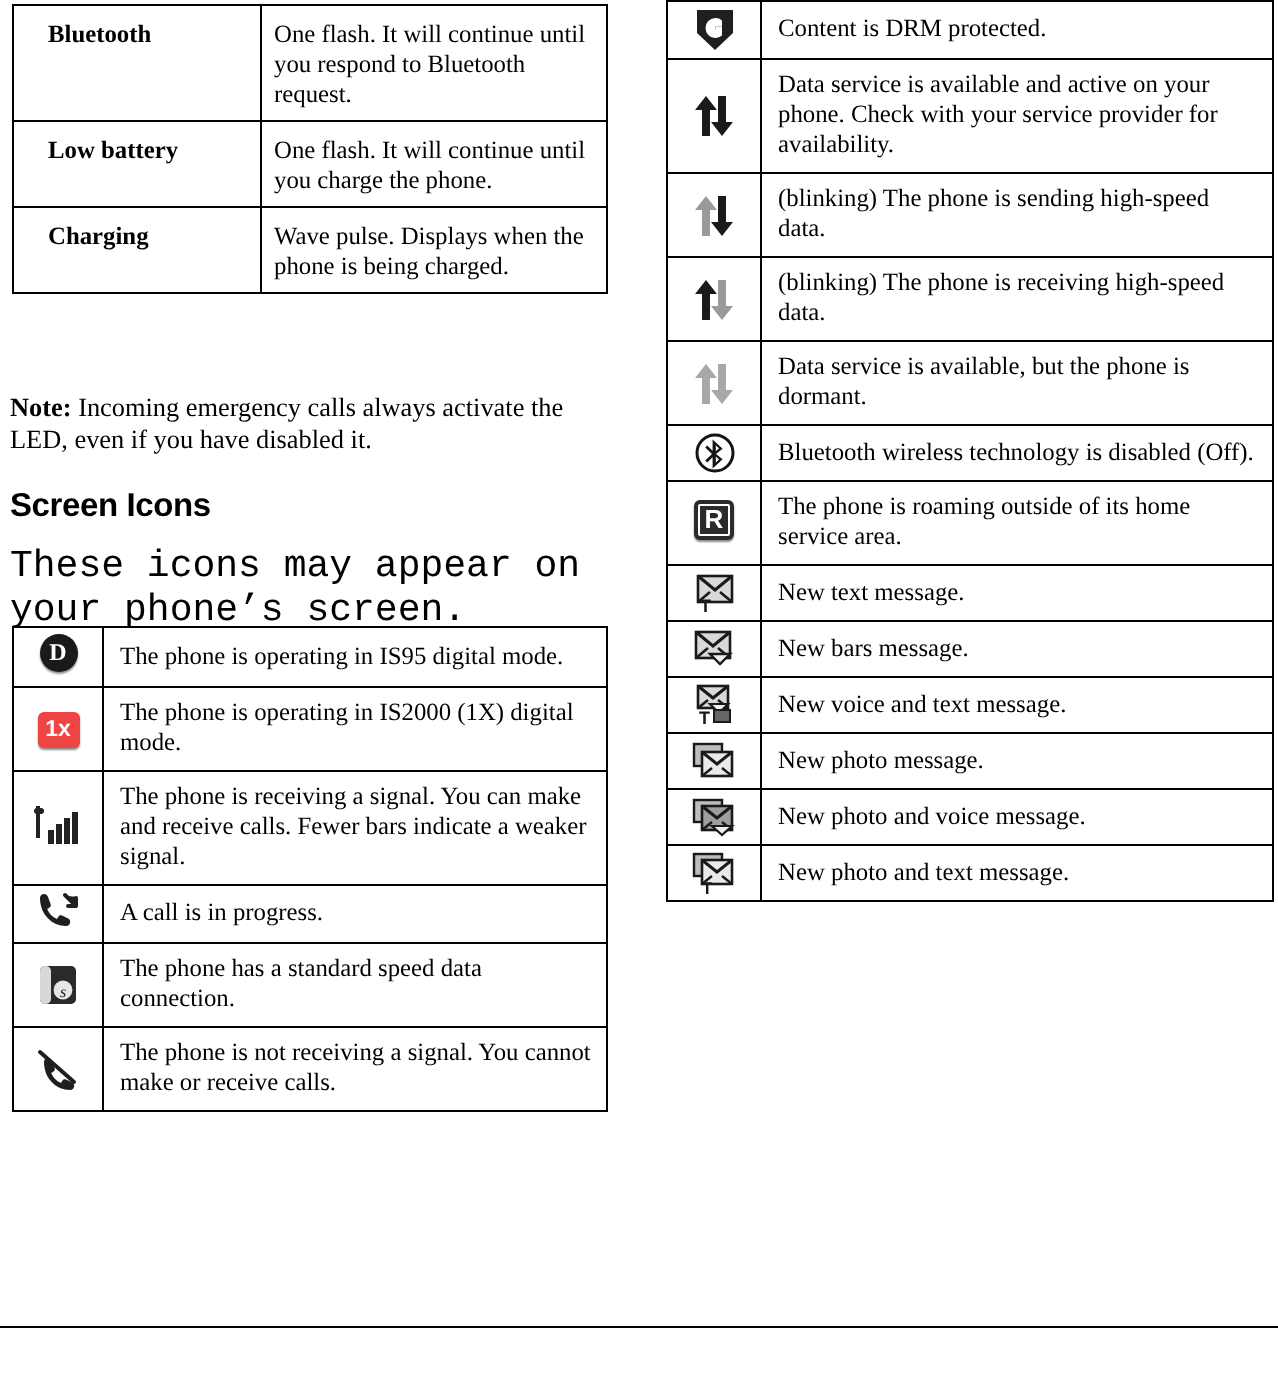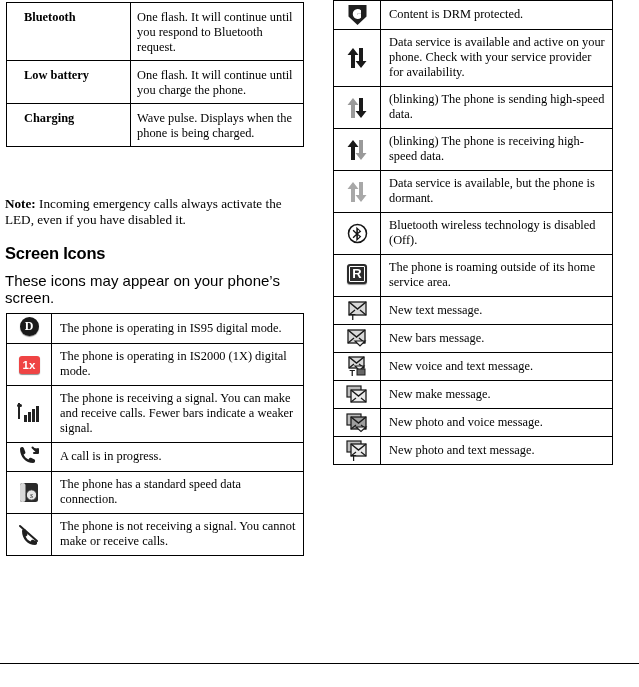--- a/index.html
+++ b/index.html
@@ -70,22 +70,22 @@
 
   .h2{
     position:absolute;left:2px;top:244px;
     font-family:"Liberation Sans", sans-serif;
     font-weight:bold;
     font-size:16.5px;
     letter-spacing:-0.2px;
   }
   .lead{
     position:absolute;left:2px;top:272px;width:305px;
-    font-family:Liberation Sans, sans-serif;
-    font-size:15px;
+    font-family:Liberation Mono, monospace;
+    font-size:19px;
   }
 
   .tbl-wrap-led{position:absolute;left:3px;top:2px;width:298px;}
   .tbl-wrap-icons{position:absolute;left:3px;top:313px;width:298px;}
   .tbl-wrap-right{position:absolute;left:333px;top:2px;width:304px;}
 
   
   .footer-rule{
     position:absolute;left:0;top:663px;width:639px;height:0;
     border-top:1.6px solid #000;
@@ -245,21 +245,21 @@
             </td>
             <td class="txtcell">The phone is not receiving a signal. You cannot make or receive calls.</td>
           </tr>
 
         </tbody>
       </table>
     </div>
   </div>
 
   <div class="col-right">
-    <div class="tbl-wrap-right" style="position:absolute;left:0;top:0;width:280px;">
+    <div class="tbl-wrap-right" style="position:absolute;left:0;top:0;width:304px;">
       <table class="tbl icontbl right">
         <tbody>
 
           <tr>
             <td class="iconcell">
               <svg class="gico" width="21" height="22" viewBox="0 0 21 22" style="margin:0 auto;">
                 <path d="M1.5 1h18v11.5L10.5 21 1.5 12.5z" fill="#1f1f1f"></path>
                 <path d="M14 6.2a5 5 0 1 0 0 7.6V11h-3.3v-1.8H14z" fill="#ffffff"></path>
                 <path d="M14 6.2V11h-3.3v-1.8H14z" fill="#ffffff"></path>
               </svg>
@@ -365,21 +365,21 @@
 
           <tr>
             <td class="iconcell">
               <svg class="gico" width="24" height="21" viewBox="0 0 24 21" style="margin:0 auto;">
                 <rect x="2" y="2" width="14" height="11" fill="#bdbdbd" stroke="#1a1a1a" stroke-width="1.2"></rect>
                 <rect x="6" y="6" width="15" height="12" fill="#eaeaea" stroke="#1a1a1a" stroke-width="1.3"></rect>
                 <path d="M6 6l7.5 6L21 6" fill="none" stroke="#1a1a1a" stroke-width="1.5"></path>
                 <path d="M6 18l5-4M21 18l-5-4" fill="none" stroke="#1a1a1a" stroke-width="1.2"></path>
               </svg>
             </td>
-            <td class="txtcell">New make message.</td>
+            <td class="txtcell">New photo message.</td>
           </tr>
 
           <tr>
             <td class="iconcell">
               <svg class="gico" width="24" height="21" viewBox="0 0 24 21" style="margin:0 auto;">
                 <rect x="2" y="2" width="14" height="11" fill="#bdbdbd" stroke="#1a1a1a" stroke-width="1.2"></rect>
                 <rect x="6" y="5" width="15" height="12" fill="#9e9e9e" stroke="#1a1a1a" stroke-width="1.3"></rect>
                 <path d="M6 5l7.5 6L21 5" fill="none" stroke="#1a1a1a" stroke-width="1.5"></path>
                 <path d="M6 17l5-4M21 17l-5-4" fill="none" stroke="#1a1a1a" stroke-width="1.2"></path>
                 <path d="M11 15h10l-5 4.5z" fill="#efefef" stroke="#1a1a1a" stroke-width="1.1"></path>

